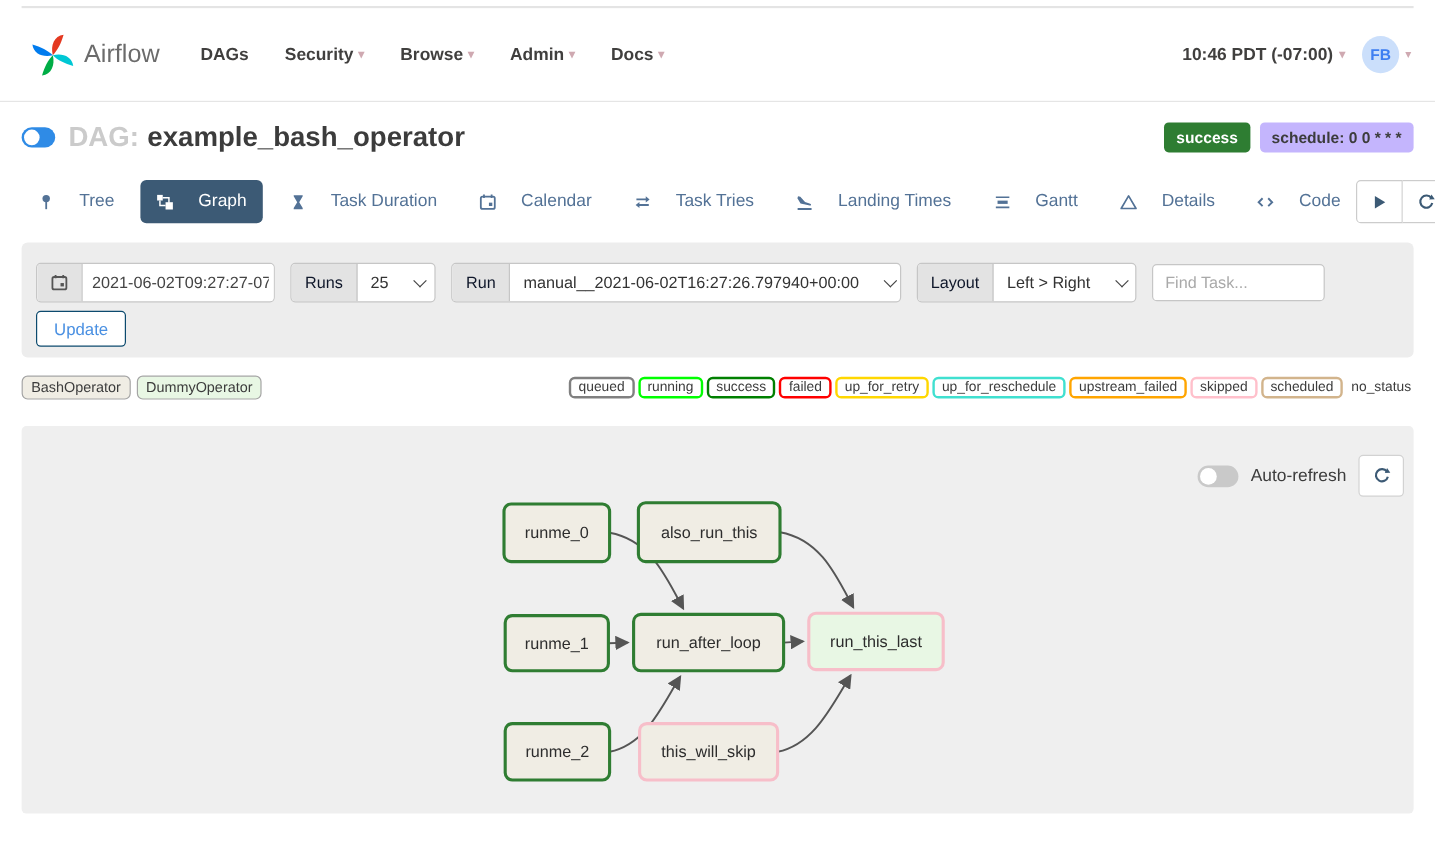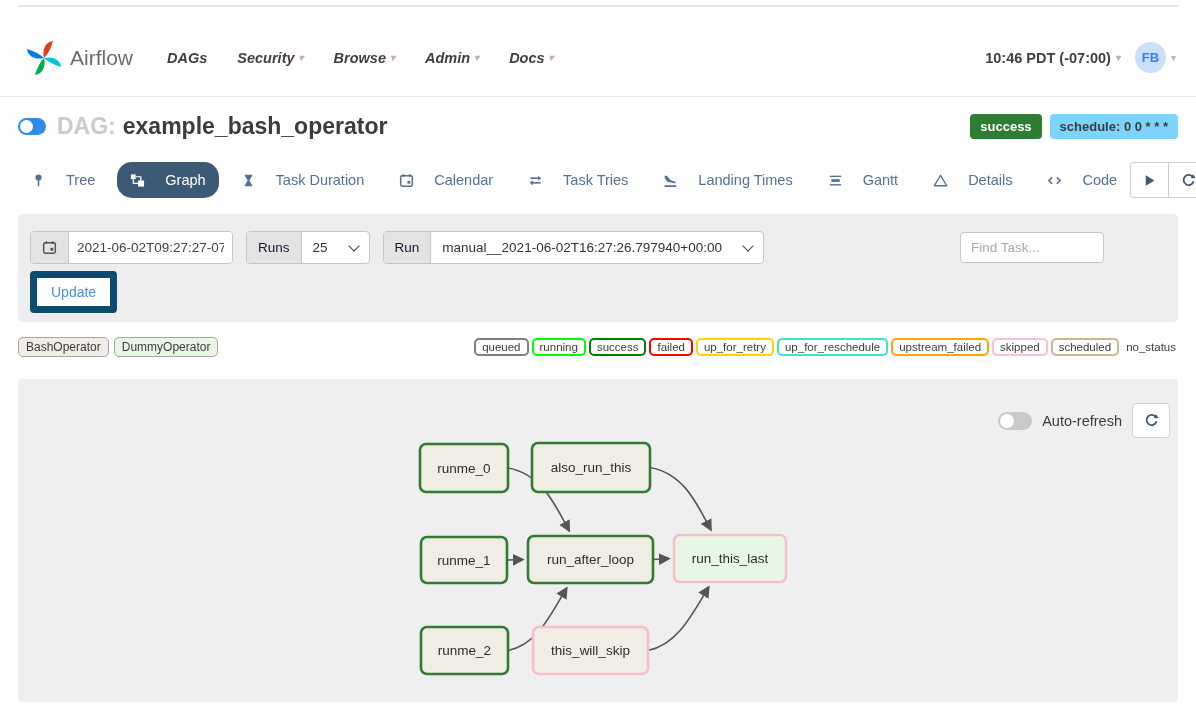--- a/index.html
+++ b/index.html
@@ -3,49 +3,49 @@
 <meta charset="utf-8">
 <style>
   html,body{margin:0;padding:0;}
   body{
     width:1196px;height:706px;overflow:hidden;background:#fff;
     font-family:"Liberation Sans", sans-serif;color:#3c3c3c;
   }
   .topline{margin:0 18px;height:5px;border-bottom:2px solid #e4e4e4;}
   
   .navbar{height:77px;display:flex;align-items:center;justify-content:space-between;
-    padding:12px 20px 0 24px;border-bottom:1px solid #e5e5e5;background:#fff;}
+    padding:0 20px 0 24px;border-bottom:1px solid #e5e5e5;background:#fff;}
   .nav-left{display:flex;align-items:center;}
   .logo{width:40px;height:40px;display:inline-block;}
   .brand{font-size:21px;color:#6b6b6b;margin:0 34px 0 6px;}
   .nav-items{display:flex;align-items:center;gap:30px;}
-  .nav-item{font-weight:bold;font-size:14.5px;color:#403f3e;cursor:pointer;display:flex;align-items:center;gap:4px;font-style:italic;}
+  .nav-item{font-weight:bold;font-size:14.5px;color:#403f3e;cursor:pointer;display:flex;align-items:center;gap:4px;}
   .caret{color:#cfa9b1;font-size:10px;line-height:1;}
   .nav-right{display:flex;align-items:center;gap:14px;}
   .clock{font-weight:bold;font-size:14.5px;color:#403f3e;display:flex;align-items:center;gap:5px;cursor:pointer;}
   .avatar-wrap{display:flex;align-items:center;gap:5px;cursor:pointer;}
   .avatar{width:31px;height:31px;border-radius:50%;background:#cbdffb;color:#3f7ff1;
     display:flex;align-items:center;justify-content:center;font-size:13px;font-weight:bold;}
   
   .dag-header{display:flex;align-items:center;padding:16px 18px 12px;}
   .toggle{width:28px;height:17px;border-radius:9px;background:#2f8be6;position:relative;display:inline-block;cursor:pointer;}
   .toggle .knob{position:absolute;top:2px;left:2px;width:13px;height:13px;border-radius:50%;background:#fff;}
   .dag-label{font-size:23px;font-weight:bold;color:#cbcbcb;margin:0 7px 0 11px;}
   .dag-title{font-size:23px;font-weight:bold;color:#3c3c3c;}
   .badges{margin-left:auto;display:flex;gap:8px;}
   .badge{font-size:13px;font-weight:bold;padding:5px 10px;border-radius:4px;}
   .badge-success{background:#2e7d32;color:#fff;}
-  .badge-schedule{background:#7dd3fc;color:#3c3c3c;}
+  .badge-schedule{background:#c4b5fd;color:#3c3c3c;}
   
   .tabs-row{display:flex;align-items:center;padding:10px 18px 16px;}
   .tabs{display:flex;align-items:center;gap:9px;}
   .tab{display:flex;align-items:center;gap:20px;color:#537296;font-size:14.5px;
     padding:10px 13px;border-radius:5px;cursor:pointer;white-space:nowrap;}
   .tab svg{width:15px;height:15px;flex:none;}
-  .tab.active{background:#3c5a75;color:#fff;border-radius:15px;}
+  .tab.active{background:#3c5a75;color:#fff;}
   .action-group{margin-left:auto;display:flex;}
   .abtn{width:39px;height:36px;background:#fff;border:1px solid #cccccc;border-left-width:0;
     display:flex;align-items:center;justify-content:center;cursor:pointer;color:#3c5a75;padding:0;}
   .abtn:first-child{border-left-width:1px;border-radius:4px 0 0 4px;}
   .abtn:last-child{border-radius:0 4px 4px 0;}
   .abtn svg{width:15px;height:15px;}
   .abtn.danger{color:#e43921;}
   
   .filter-panel{margin:0 18px;background:#ededed;border-radius:5px;padding:17px 12px 9px;}
   .frow1{display:flex;align-items:center;}
@@ -54,21 +54,21 @@
   .addon{background:#e3e3e3;border-right:1px solid #c6c6c6;display:flex;align-items:center;
     padding:0 11px;font-size:13.5px;color:#0f172a;}
   .addon svg{width:15px;height:15px;color:#555;}
   input.txt{border:none;outline:none;font-family:inherit;font-size:13.5px;color:#444;padding:0 8px;}
   .sel{display:flex;align-items:center;gap:22px;padding:0 11px;font-size:13.5px;color:#333;cursor:pointer;white-space:nowrap;}
   .chev{width:7px;height:7px;border-right:1.8px solid #444;border-bottom:1.8px solid #444;
     transform:rotate(45deg);margin-top:-3px;flex:none;}
   .find-input{margin-left:auto;margin-right:62px;width:122px;height:29px;background:#fff;
     border:1px solid #c6c6c6;border-radius:4px;padding:0 10px;font-family:inherit;font-size:13.5px;color:#444;}
   .find-input::placeholder{color:#a9a9a9;}
-  .update-btn{margin-top:7px;background:#fff;color:#4a90e2;border:7px solid #0c4a6e;border-radius:4px;
+  .update-btn{margin-top:7px;background:#fff;color:#4a90e2;border:1px solid #0c4a6e;border-radius:4px;
     padding:6px 14px;font-size:14px;font-family:inherit;cursor:pointer;}
   
   .legend-row{margin:15px 18px 0;display:flex;align-items:center;}
   .op-chips{display:flex;gap:5px;}
   .status-chips{margin-left:auto;display:flex;align-items:center;gap:3px;}
   .chip{font-size:11.5px;color:#3c3c3c;background:#fff;border:2px solid #888;
     border-radius:5px;padding:1px 6px;white-space:nowrap;}
   .chip.op{border-width:1.5px;border-color:#a5a5a5;font-size:12px;padding:2px 7px;}
   .chip.plain{border:none;background:transparent;padding:1px 2px 1px 4px;}
   
@@ -284,20 +284,27 @@
           <span class="chev"></span>
       </span>
     </div>
     <div class="fgroup">
       <span class="addon">Run</span>
       <span class="sel">
         <span>manual__2021-06-02T16:27:26.797940+00:00</span>
           <span class="chev"></span>
       </span>
     </div>
+    <div class="fgroup">
+      <span class="addon">Layout</span>
+      <span class="sel">
+        <span>Left &gt; Right</span>
+          <span class="chev"></span>
+      </span>
+    </div>
     <input class="find-input" placeholder="Find Task..." style="">
   </div>
   <button class="update-btn">Update</button>
 </section>
 
 <section class="legend-row">
   <div class="op-chips" id="op-chips">
       <span class="chip op" style="background: rgb(240, 237, 228);">BashOperator</span>
       <span class="chip op" style="background: rgb(232, 247, 228);">DummyOperator</span>
     </div>

